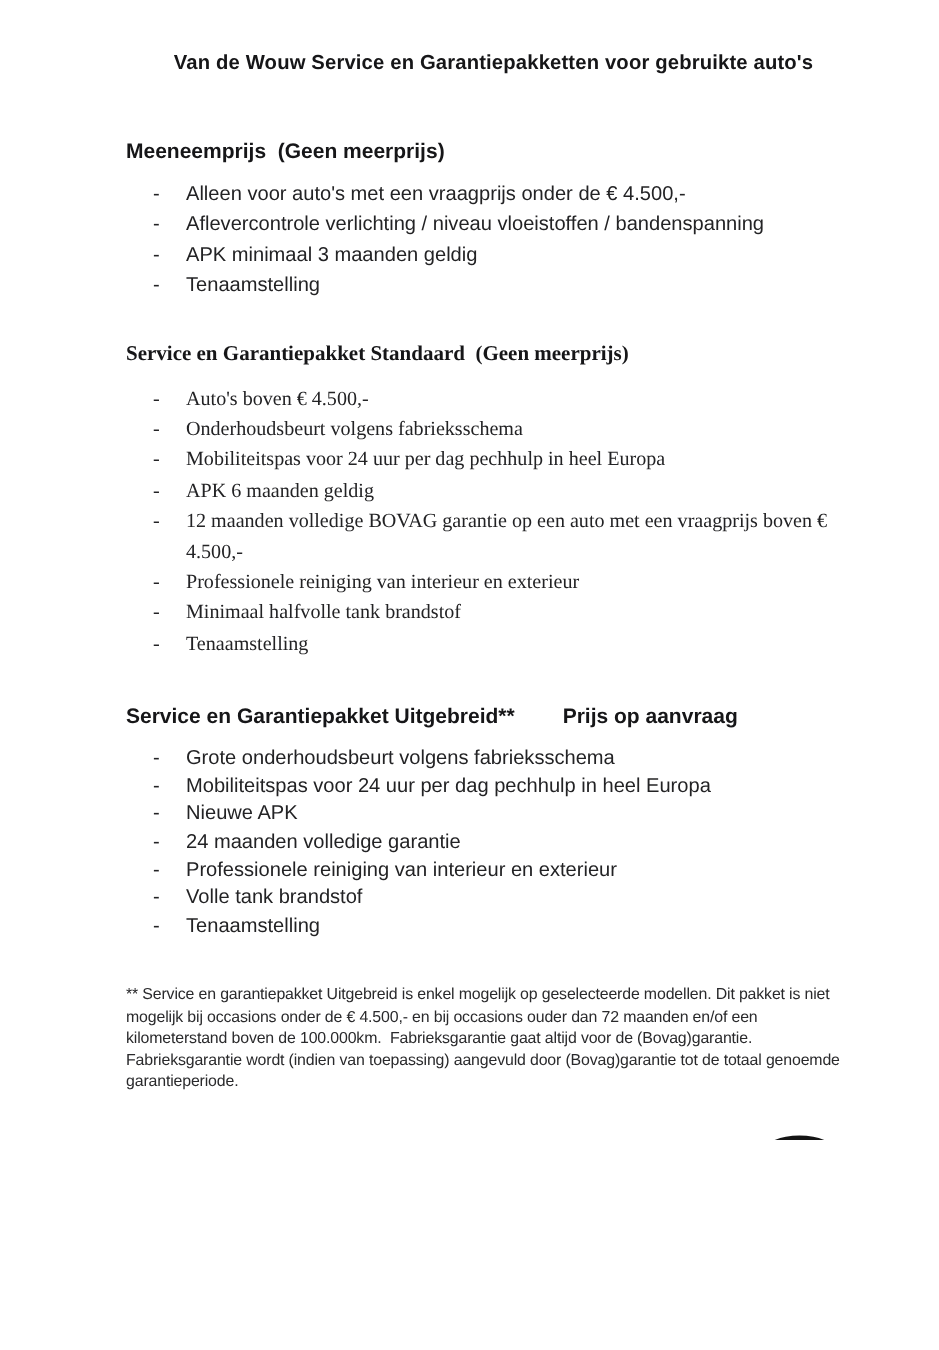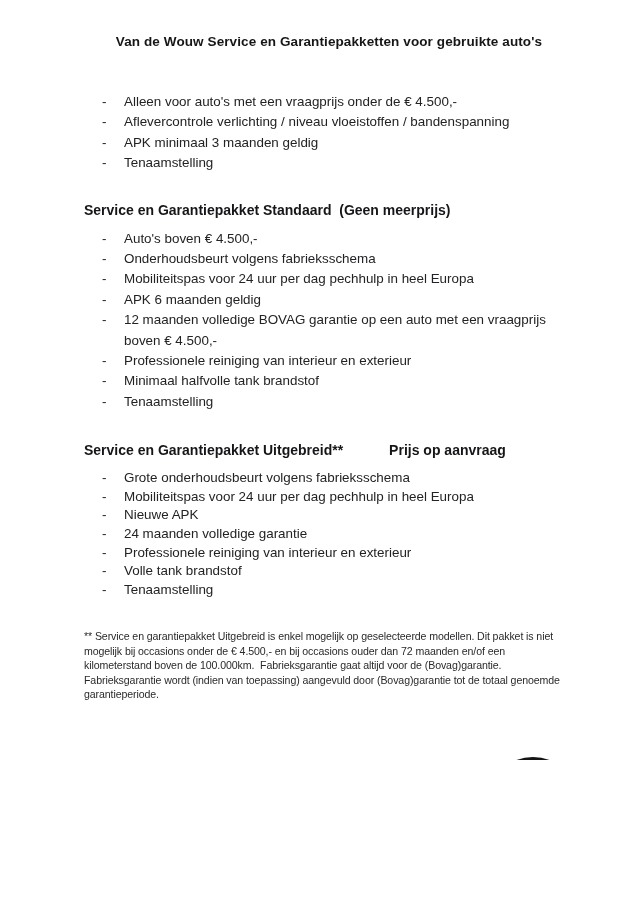--- a/index.html
+++ b/index.html
@@ -10,35 +10,35 @@
   .content { padding:34px 64px 0 72px; }
 
   h1.title {
     font-size:13.5px; font-weight:bold; text-align:center; margin:0;
     color:#161618; letter-spacing:0.1px;
   }
   h2.heading {
     font-size:14px; font-weight:bold; margin:0; color:#161618; white-space:pre-wrap;
   }
   .sec1 { margin-top:43px; }
-  .sec2 { margin-top:28px; }
+  .sec2 { margin-top:28px;font-family:Liberation Serif, serif; }
   .sec3 { margin-top:30px; }
 
   ul.bullets { list-style:none; margin:11px 0 0 0; padding:0 0 0 18px; }
   ul.bullets li {
     display:flex; font-size:13.4px; line-height:20.4px; max-width:462px; color:#232325;
   }
   .sec3 ul.bullets li { line-height:18.6px; }
   ul.bullets .dash { flex:none; width:22px; }
 
   .intro {
     margin-top:33px; font-size:13.4px; line-height:19px; max-width:492px; color:#232325;
   }
 
-  .h-row { display:flex; gap:46px; align-items:baseline; }
+  .h-row { display:flex; gap:32px; align-items:baseline; }
 
   .footnote {
     margin-top:30px; font-size:10.6px; line-height:14.4px; max-width:514px;
     letter-spacing:-0.1px; color:#2a2a2c; white-space:pre-wrap;
   }
 
   
   .logo-hyundai { position:absolute; left:40px; top:757px; width:150px; text-align:center; }
   .hy-wordmark {
     margin-top:10px; font-size:22px; font-weight:bold; letter-spacing:2.5px;
@@ -64,20 +64,21 @@
 </style>
 </head>
 <body>
 
 <div class="page">
   <div class="content">
 
     <h1 class="title">Van de Wouw Service en Garantiepakketten voor gebruikte auto's</h1>
 
     <div class="sec1">
+      <h2 class="heading">Meeneemprijs  (Geen meerprijs)</h2>
       <ul class="bullets">
         <li>
             <span class="dash">-</span>
             <span>Alleen voor auto's met een vraagprijs onder de € 4.500,-</span>
           </li>
         <li>
             <span class="dash">-</span>
             <span>Aflevercontrole verlichting / niveau vloeistoffen / bandenspanning</span>
           </li>
         <li>

